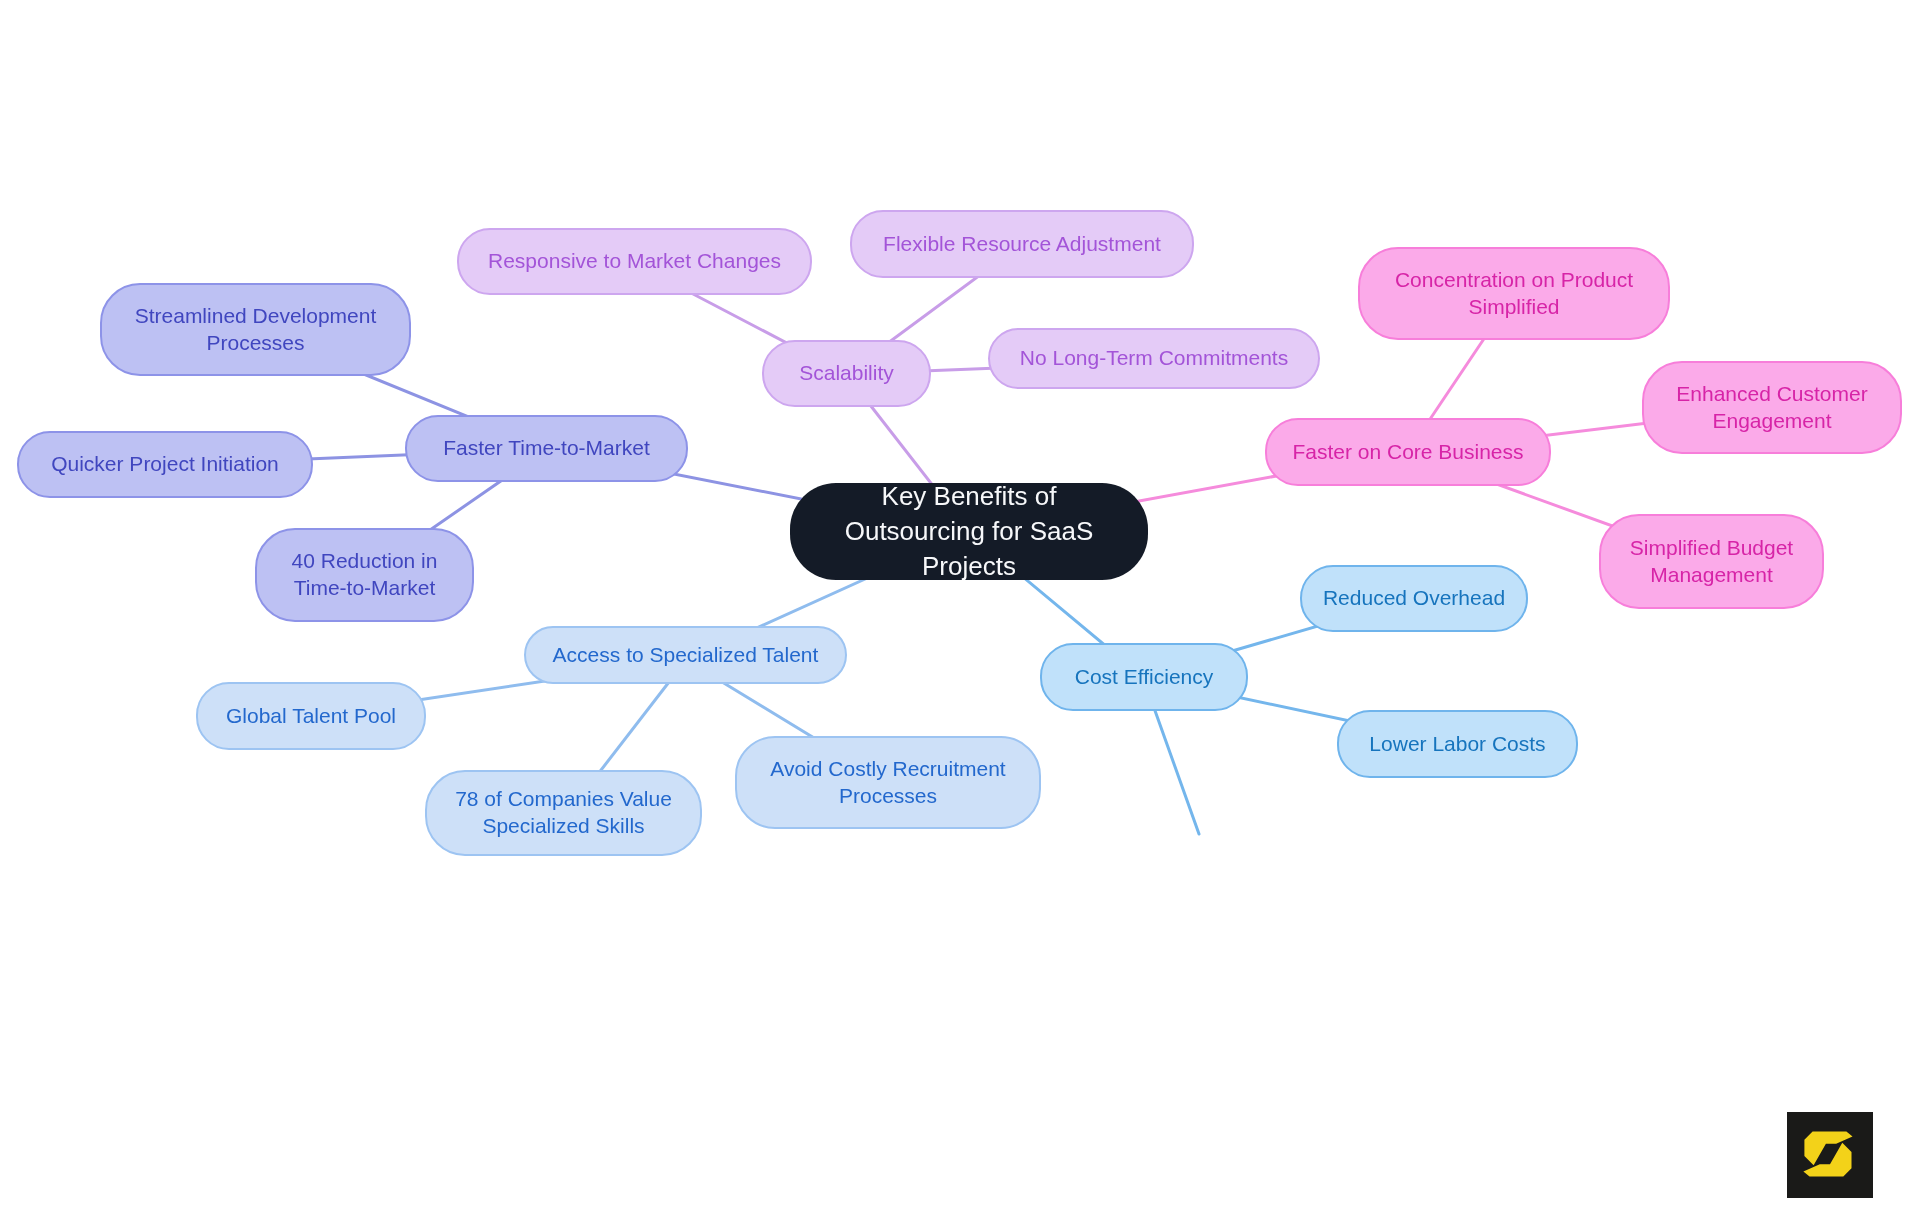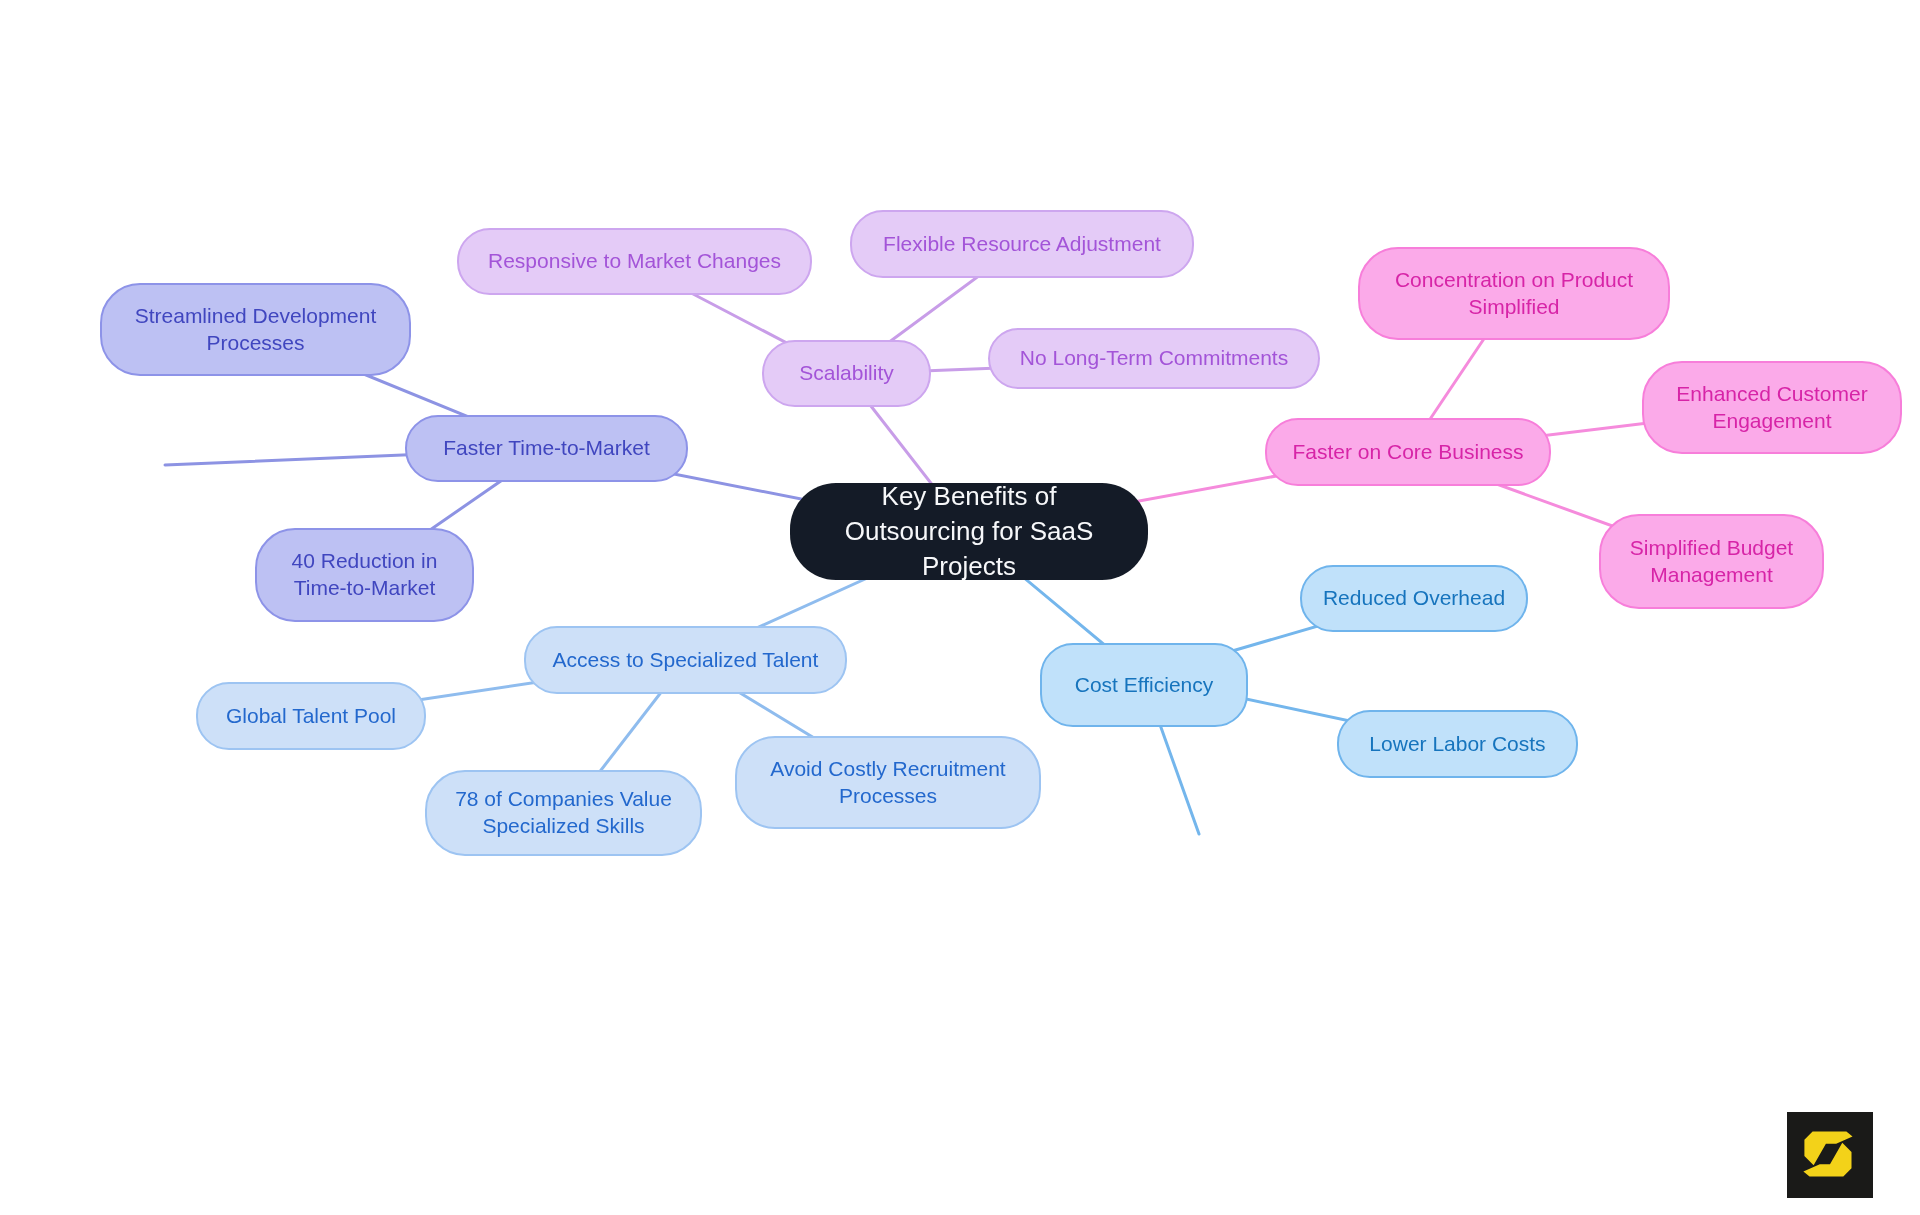--- a/index.html
+++ b/index.html
@@ -57,28 +57,29 @@
 
   <div class="node" id="center-node" style="left:790px;top:483px;width:358px;height:97px;">Key Benefits of Outsourcing for SaaS Projects</div>
 
   <div class="node b0 one" style="left:762px;top:340px;width:169px;height:67px;">Scalability</div>
   <div class="node b0 one" style="left:457px;top:228px;width:355px;height:67px;">Responsive to Market Changes</div>
   <div class="node b0 one" style="left:850px;top:210px;width:344px;height:68px;">Flexible Resource Adjustment</div>
   <div class="node b0 one" style="left:988px;top:328px;width:332px;height:61px;">No Long-Term Commitments</div>
 
   <div class="node b1 one" style="left:405px;top:415px;width:283px;height:67px;">Faster Time-to-Market</div>
   <div class="node b1 two" style="left:100px;top:283px;width:311px;height:93px;">Streamlined Development Processes</div>
+  <div class="node b1 one" style="left:17px;top:431px;width:296px;height:67px;">Quicker Project Initiation</div>
   <div class="node b1 two" style="left:255px;top:528px;width:219px;height:94px;padding:0 26px;">40 Reduction in Time-to-Market</div>
 
-  <div class="node b2 one" style="left:524px;top:626px;width:323px;height:68px;">Access to Specialized Talent</div>
+  <div class="node b2 one" style="left:524px;top:626px;width:323px;height:58px;">Access to Specialized Talent</div>
   <div class="node b2 one" style="left:196px;top:682px;width:230px;height:68px;">Global Talent Pool</div>
   <div class="node b2 two" style="left:425px;top:770px;width:277px;height:86px;">78 of Companies Value Specialized Skills</div>
   <div class="node b2 two" style="left:735px;top:736px;width:306px;height:93px;">Avoid Costly Recruitment Processes</div>
 
-  <div class="node b3 one" style="left:1040px;top:643px;width:208px;height:84px;text-align:center;">Cost Efficiency</div>
+  <div class="node b3 one" style="left:1040px;top:643px;width:208px;height:68px;text-align:center;">Cost Efficiency</div>
   <div class="node b3 one" style="left:1300px;top:565px;width:228px;height:67px;">Reduced Overhead</div>
   <div class="node b3 one" style="left:1337px;top:710px;width:241px;height:68px;">Lower Labor Costs</div>
 
   <div class="node b4 one" style="left:1265px;top:418px;width:286px;height:68px;">Faster on Core Business</div>
   <div class="node b4 two" style="left:1358px;top:247px;width:312px;height:93px;">Concentration on Product Simplified</div>
   <div class="node b4 two" style="left:1642px;top:361px;width:260px;height:93px;">Enhanced Customer Engagement</div>
   <div class="node b4 two" style="left:1599px;top:514px;width:225px;height:95px;">Simplified Budget Management</div>
 
   <div id="logo">
     <svg width="86" height="86" viewBox="0 0 84 84">

